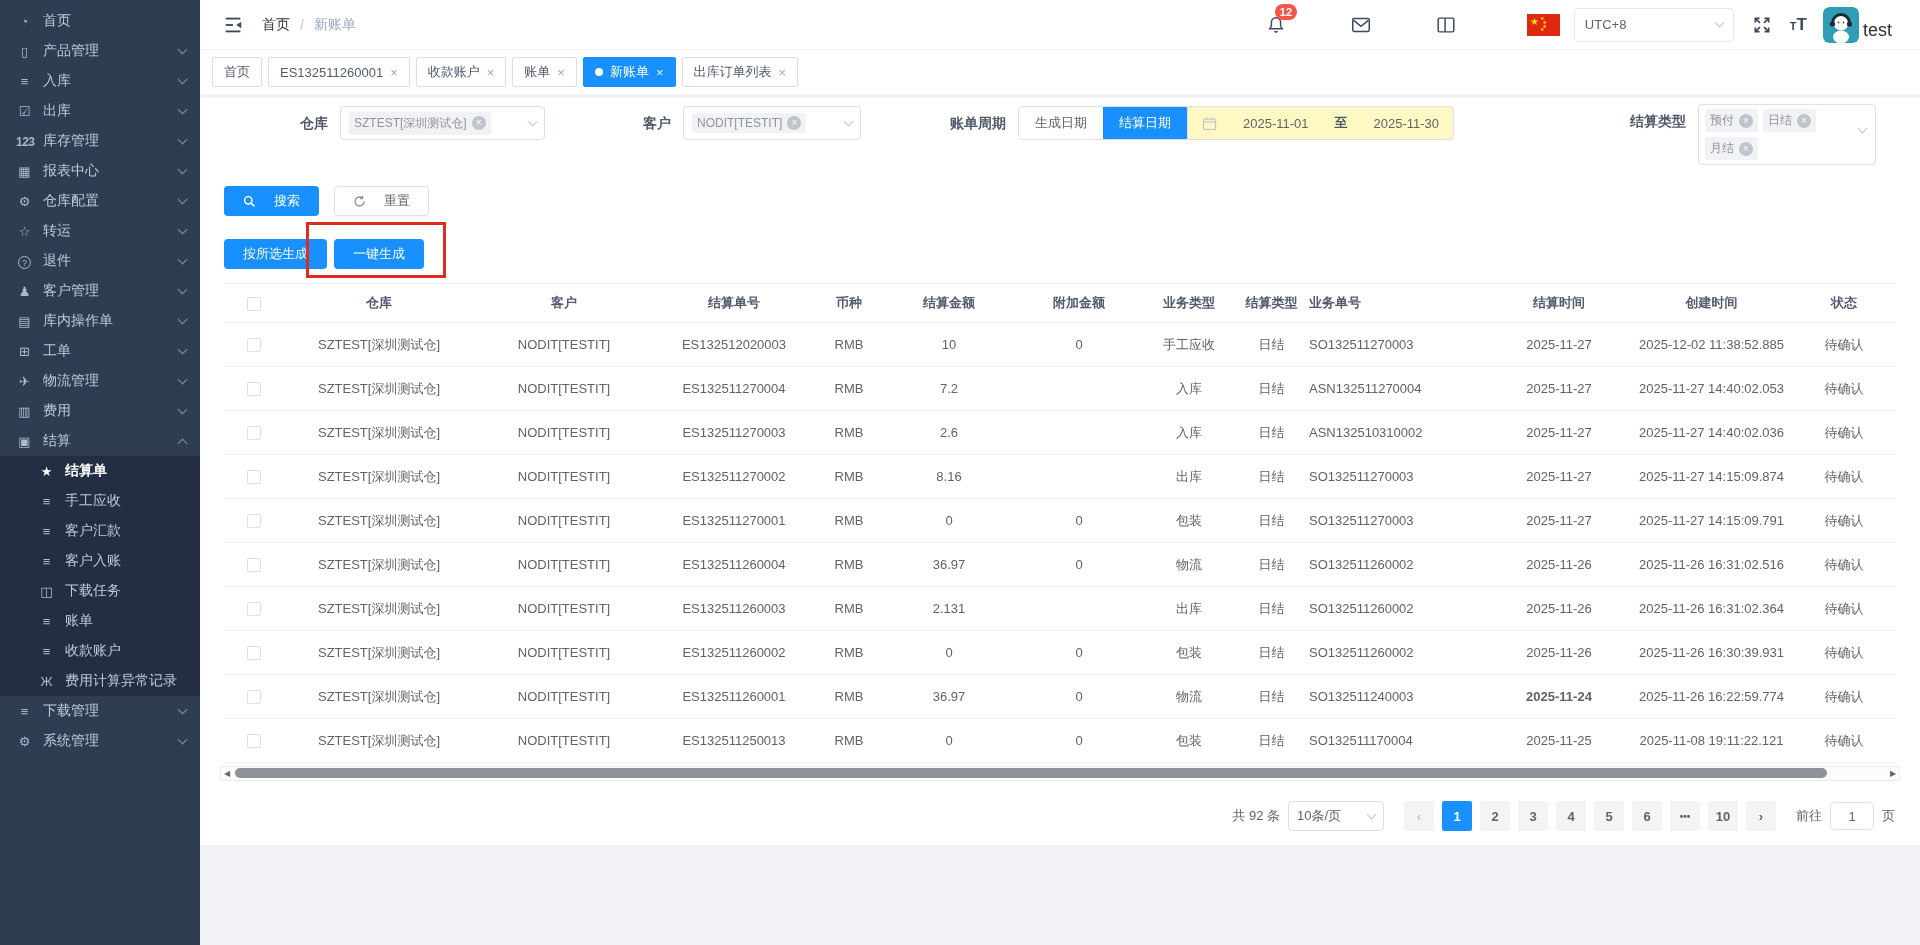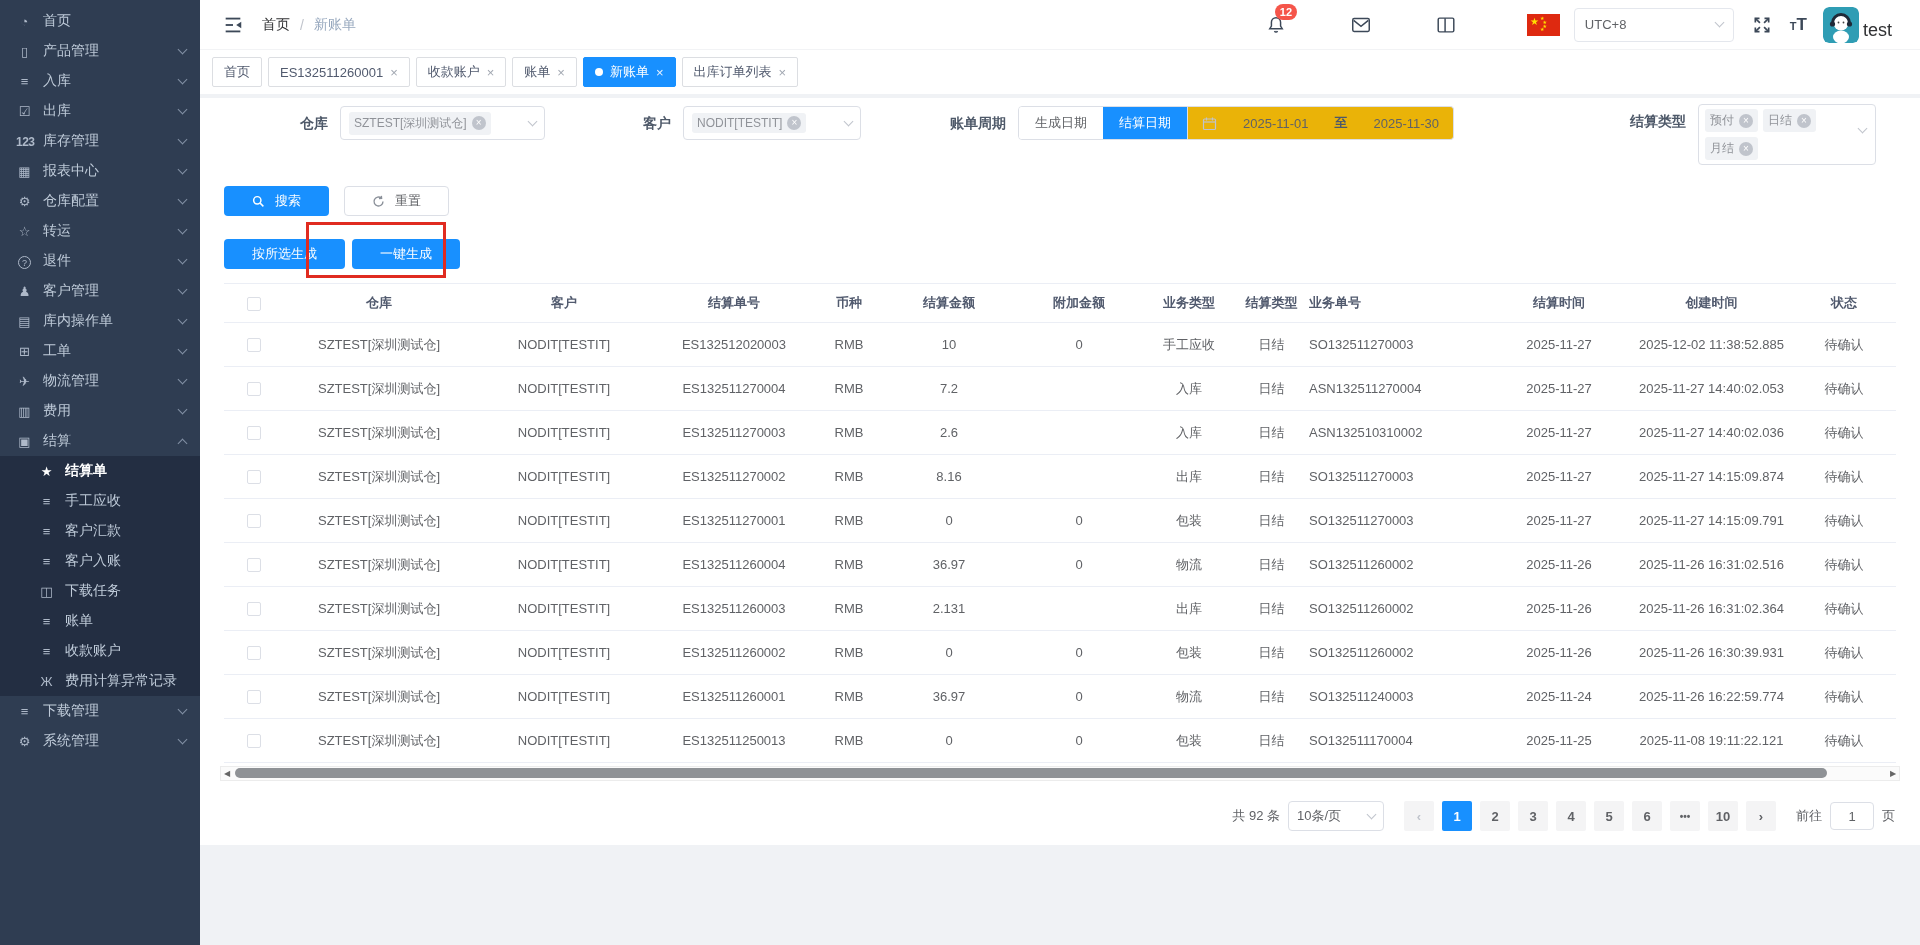--- a/index.html
+++ b/index.html
@@ -62,24 +62,24 @@
   .sel { min-height:34px; border:1px solid #dcdfe6; border-radius:4px; background:#fff; display:flex; align-items:center; padding:0 8px; gap:6px; cursor:pointer; }
   .sel .chev { border-color:#c0c4cc; margin-left:auto; }
   .tag { background:#f0f2f5; border-radius:3px; padding:3px 5px; color:#909399; font-size:12px; display:flex; align-items:center; gap:5px; white-space:nowrap; }
   .tagx { width:14px; height:14px; border-radius:50%; background:#c0c4cc; color:#fff; font-size:10px; line-height:14px; text-align:center; cursor:pointer; }
   .sel.multi { width:178px; padding:4px 22px 4px 6px; position:relative; }
   .sel.multi .wrap { display:flex; flex-wrap:wrap; gap:5px; }
   .sel.multi .chev { position:absolute; right:9px; top:24px; }
   .tgl { display:flex; border:1px solid #dcdfe6; border-radius:4px 0 0 4px; overflow:hidden; height:34px; flex:0 0 auto; }
   .tgl .opt { padding:0 16px; line-height:32px; font-size:13px; color:#606266; background:#fff; cursor:pointer; white-space:nowrap; }
   .tgl .opt.active { background:#1890ff; color:#fff; }
-  .datebox { height:34px; border:1px solid #dcdfe6; border-left:none; border-radius:0 4px 4px 0; display:flex; align-items:center; padding:0 14px; gap:26px; font-size:13px; color:#606266; background:#eab308; }
+  .datebox { height:34px; border:1px solid #dcdfe6; border-left:none; border-radius:0 4px 4px 0; display:flex; align-items:center; padding:0 14px; gap:26px; font-size:13px; color:#606266; background:#fef9c3; }
 
   .actionrow { position:absolute; top:88px; left:24px; display:flex; gap:15px; }
-  .btn { height:30px; border-radius:4px; font-size:13px; display:inline-flex; align-items:center; gap:10px; padding:0 27px; border:1px solid transparent; cursor:pointer; white-space:nowrap; }
+  .btn { height:30px; border-radius:4px; font-size:13px; display:inline-flex; align-items:center; gap:18px; padding:0 18px; border:1px solid transparent; cursor:pointer; white-space:nowrap; }
   .btn.blue { background:#1890ff; color:#fff; }
   .btn.plain { background:#fff; border-color:#dcdfe6; color:#606266; }
   .genrow { position:absolute; top:141px; left:24px; display:flex; gap:7px; }
   .annot { position:absolute; left:82px; top:-17px; width:140px; height:56px; border:3px solid #e02b20; z-index:5; pointer-events:none; }
 
   
   .tbl { position:absolute; top:185px; left:24px; width:1672px; overflow:hidden; }
   .thead { display:flex; height:40px; align-items:center; border-top:1px solid #ebeef5; border-bottom:1px solid #ebeef5; font-weight:bold; color:#515a6e; font-size:13px; }
   .trow { display:flex; height:44px; align-items:center; border-bottom:1px solid #ebeef5; font-size:13px; color:#606266; }
   .cell { text-align:center; overflow:hidden; white-space:nowrap; flex:0 0 auto; }
@@ -579,21 +579,21 @@
               <div class="cell" style="width: 60px;"><span class="cb"></span></div>
               <div class="cell" style="width: 190px;">SZTEST[深圳测试仓]</div>
               <div class="cell" style="width: 180px;">NODIT[TESTIT]</div>
               <div class="cell" style="width: 160px;">ES132511260001</div>
               <div class="cell" style="width: 70px;">RMB</div>
               <div class="cell" style="width: 130px;">36.97</div>
               <div class="cell" style="width: 130px;">0</div>
               <div class="cell" style="width: 90px;">物流</div>
               <div class="cell" style="width: 75px;">日结</div>
               <div class="cell left" style="width: 190px;">SO132511240003</div>
-              <div class="cell" style="width: 120px;">2025-11-24</div>
+              <div class="cell" style="width: 120px; font-weight: bold;">2025-11-24</div>
               <div class="cell" style="width: 185px;">2025-11-26 16:22:59.774</div>
               <div class="cell" style="width: 80px;">待确认</div>
               <div class="cell" style="width: 60px;"></div>
             </div>
             <div class="trow">
               <div class="cell" style="width: 60px;"><span class="cb"></span></div>
               <div class="cell" style="width: 190px;">SZTEST[深圳测试仓]</div>
               <div class="cell" style="width: 180px;">NODIT[TESTIT]</div>
               <div class="cell" style="width: 160px;">ES132511250013</div>
               <div class="cell" style="width: 70px;">RMB</div>

